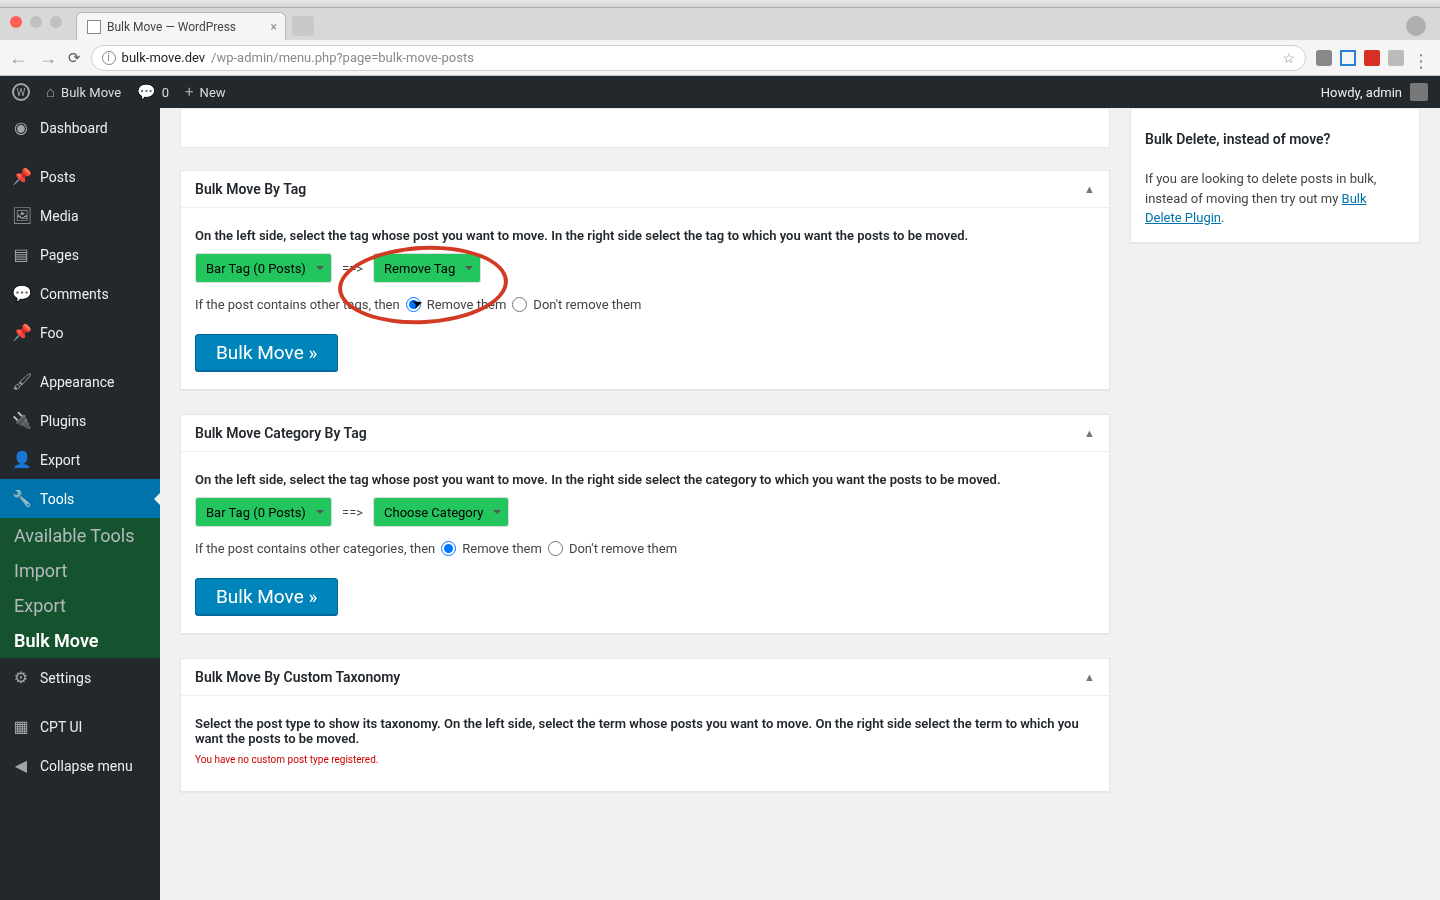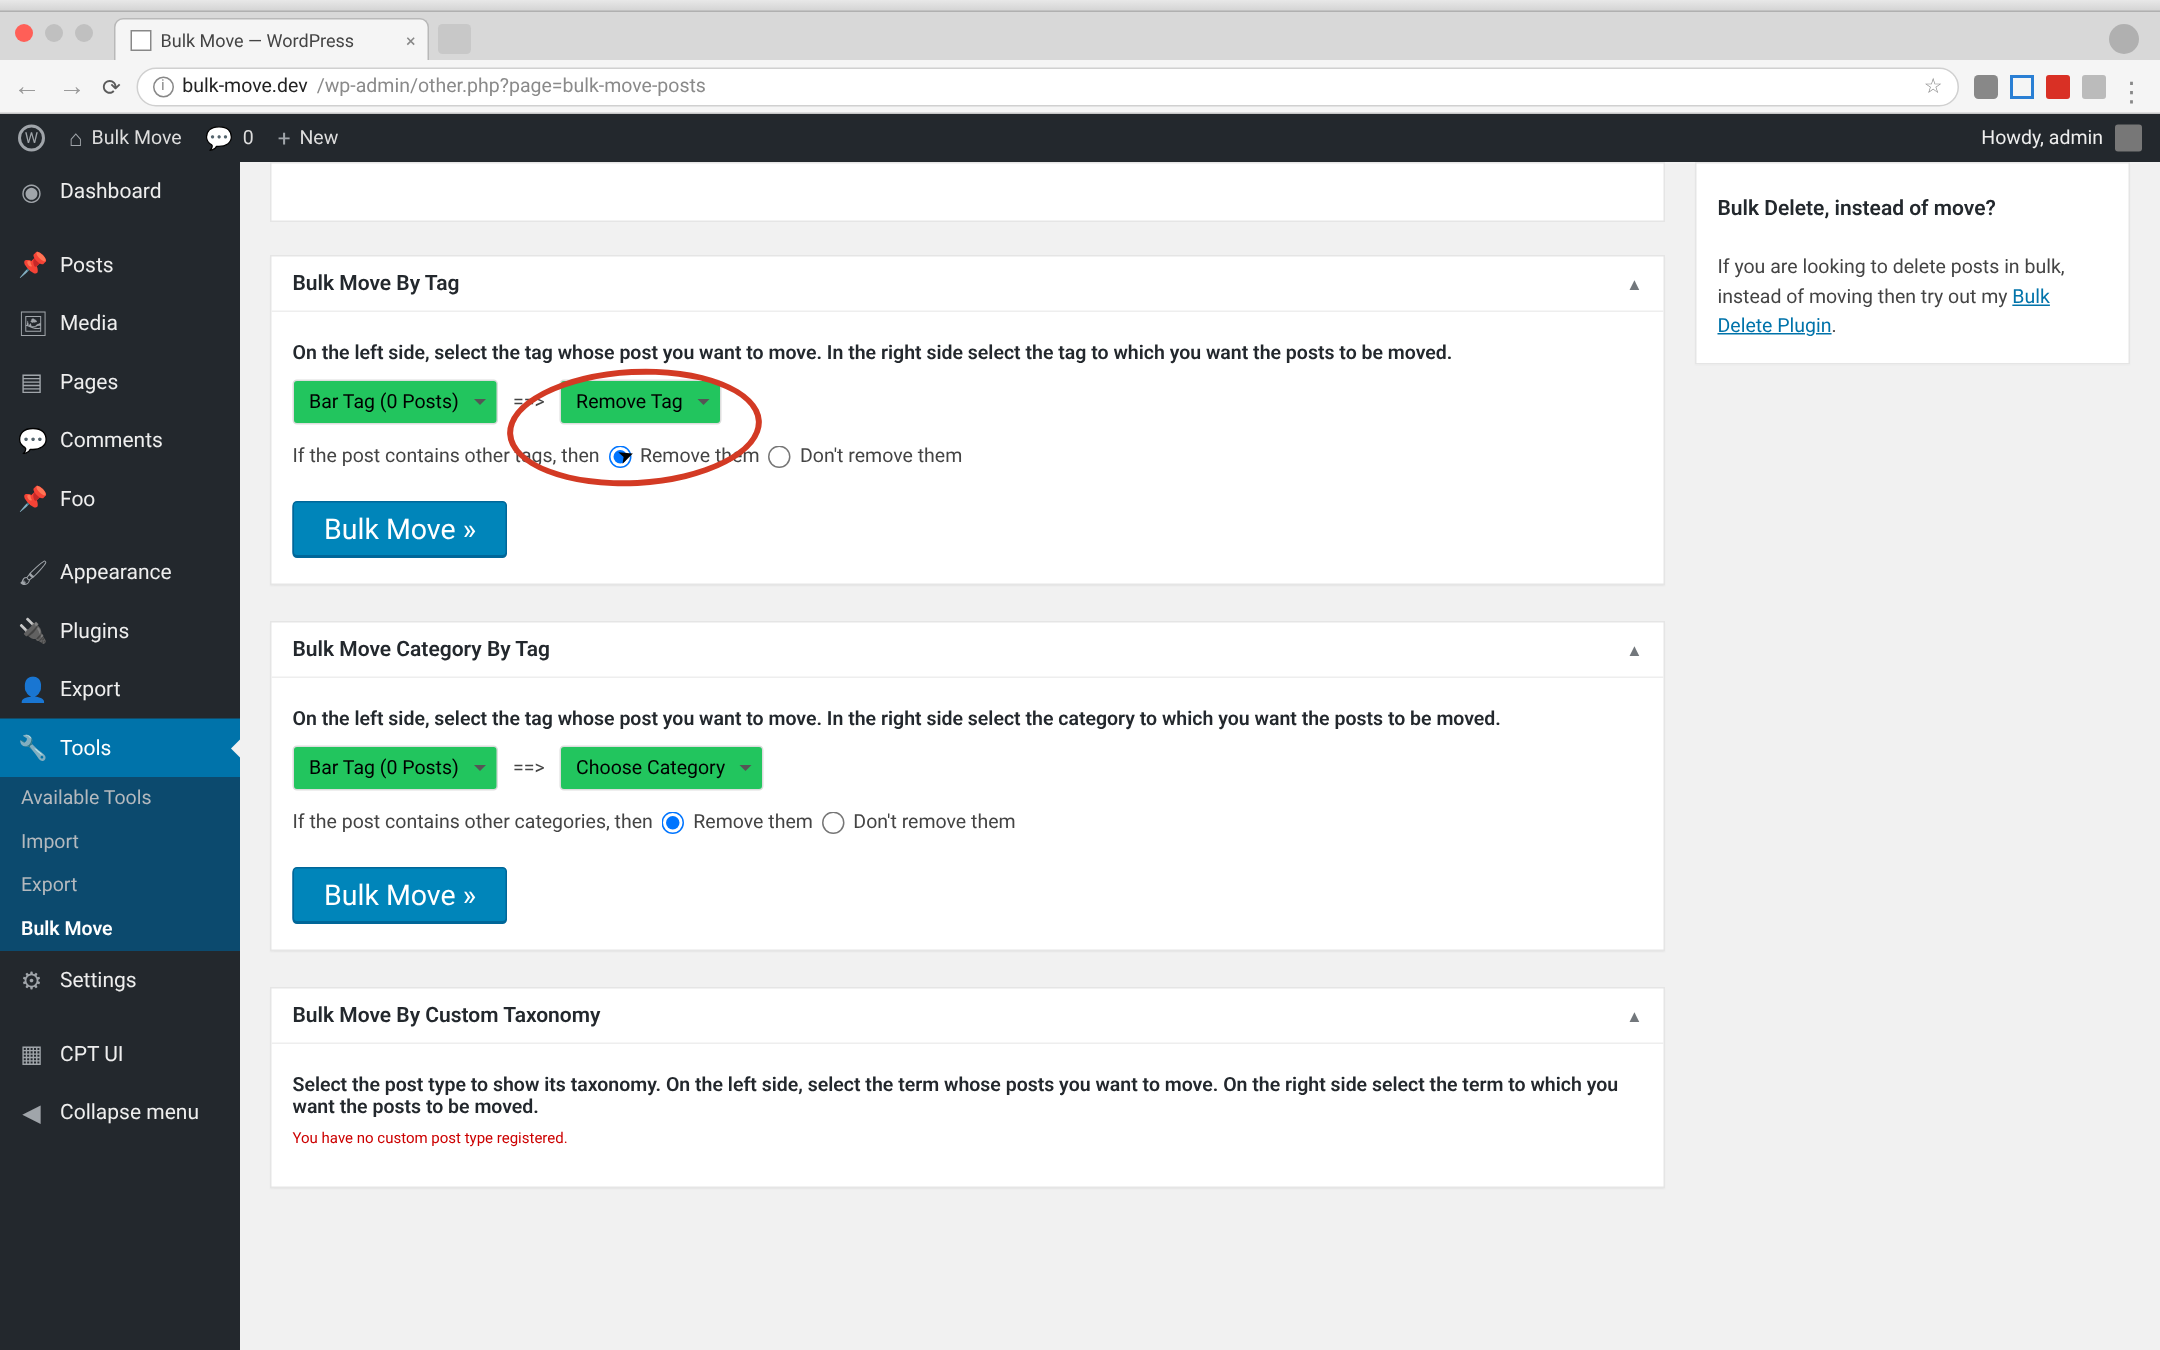--- a/index.html
+++ b/index.html
@@ -46,21 +46,21 @@
 .avatar-sq{width:18px;height:18px;background:#777;border-radius:2px}
 
 
 .wp-body { display:flex; height:calc(900px - 8px - 32px - 36px - 32px); background:#f1f1f1; }
 .wp-sidebar { width:160px; background:#23282d; color:#eee; font-size:14px; padding-top:0; overflow:hidden;}
 .menu-item{display:flex;align-items:center;gap:10px;padding:10px 12px;color:#eee;cursor:pointer}
 .menu-item .mi{width:18px;color:#a0a5aa;font-size:16px;text-align:center}
 .menu-item.current{background:#0073aa;color:#fff;position:relative}
 .menu-item.current .mi{color:#fff}
 .menu-item.current::after{content:"";position:absolute;right:0;top:50%;transform:translateY(-50%);border:6px solid transparent;border-right-color:#f1f1f1}
-.submenu{background:#0c4a6e;font-size:13px}
+.submenu{background:#14532d;font-size:18px}
 .submenu .sub{padding:7px 12px 7px 14px;color:#b4b9be;cursor:pointer}
 .submenu .sub.active{color:#fff;font-weight:600}
 
 .wp-main { flex:1; padding:0 20px 20px 20px; overflow:auto; display:flex; gap:20px; align-items:flex-start;}
 .main-col{flex:1;min-width:0}
 .side-col{width:290px}
 
 .postbox{background:#fff;border:1px solid #e5e5e5;box-shadow:0 1px 1px rgba(0,0,0,.04);margin-bottom:24px}
 .postbox .hndle{border-bottom:1px solid #eee;padding:10px 14px;font-size:14px;font-weight:600;color:#23282d;display:flex;justify-content:space-between;align-items:center}
 .postbox .toggle{color:#72777c;font-size:11px}
@@ -110,21 +110,21 @@
   <div class="user-bubble"></div>
 </div>
 
 <div class="url-bar">
   <span class="nav-arrow">←</span>
   <span class="nav-arrow">→</span>
   <span class="reload">⟳</span>
   <div class="addr">
     <span class="info">i</span>
     <span class="host">bulk-move.dev</span>
-      <span class="path">/wp-admin/other.php?page=bulk-move-posts</span>
+      <span class="path">/wp-admin/menu.php?page=bulk-move-posts</span>
     <span class="star">☆</span>
   </div>
   <div class="ext-icons">
     <span class="ext1"></span>
     <span class="ext2"></span>
     <span class="ext3"></span>
     <span class="ext4"></span>
     <span class="ext5">⋮</span>
   </div>
 </div>

